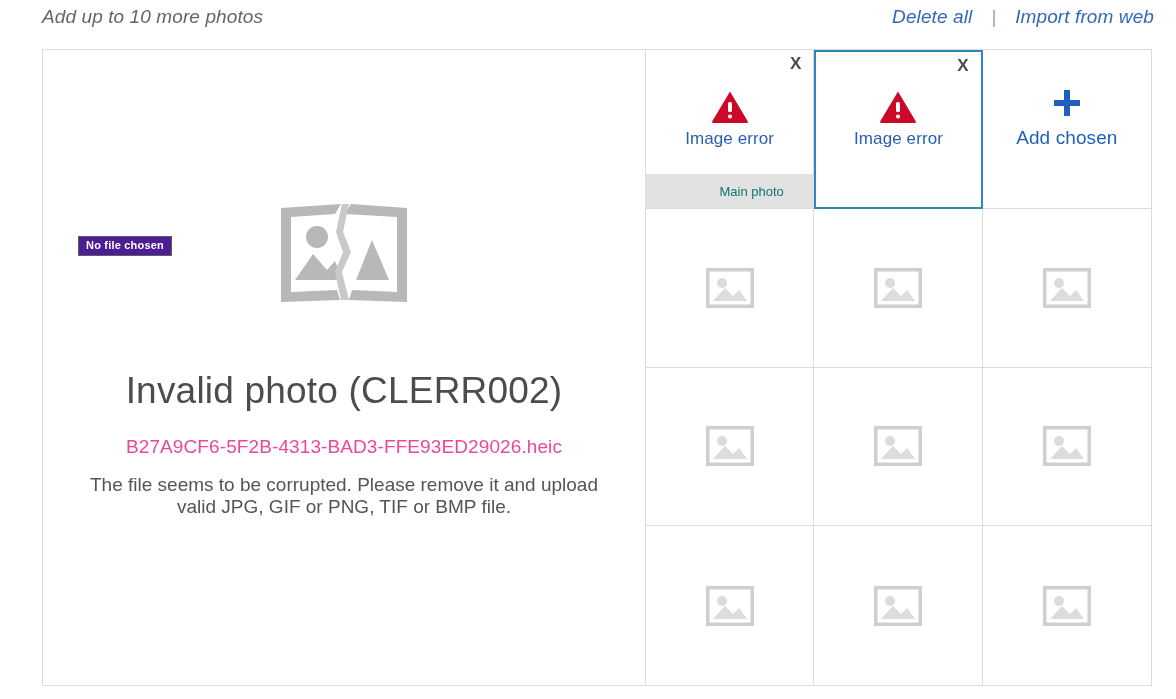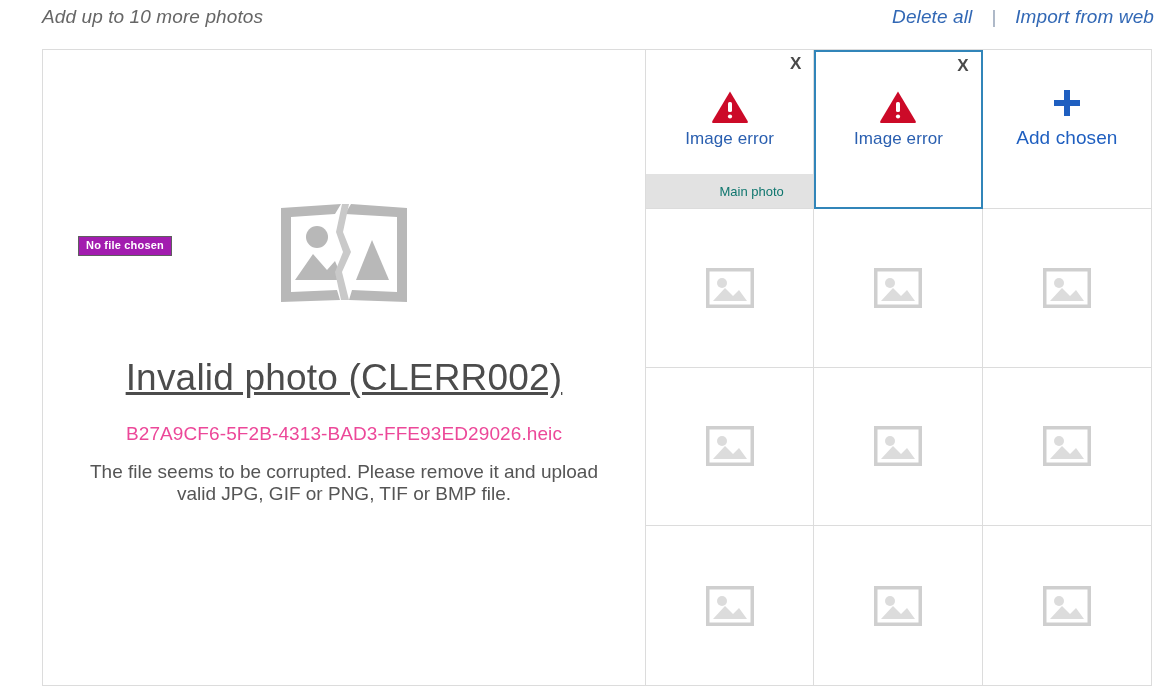--- a/index.html
+++ b/index.html
@@ -80,21 +80,21 @@
     width: 603px;
     box-sizing: border-box;
     border-right: 1px solid #dcdcdc;
     background: #ffffff;
   }
 
   .file-chip {
     position: absolute;
     left: 35px;
     top: 186px;
-    background: #a21caf;
+    background: #4c1d95;
     border: 1px solid #5f5f5f;
     color: #ffffff;
     font-size: 11px;
     font-weight: bold;
     padding: 3px 7px 4px 7px;
     line-height: 1;
     letter-spacing: 0.2px;
     white-space: nowrap;
   }
 
@@ -109,27 +109,26 @@
     align-items: center;
   }
 
   .broken-icon {
     margin-top: 152px;
     width: 130px;
     height: 104px;
   }
 
   .err-title {
-    margin-top: 51px;
+    margin-top: 64px;
     font-size: 37px;
     color: #4c4c4c;
     font-weight: 400;
     letter-spacing: 0.2px;
     white-space: nowrap;
-    text-decoration: underline;
   }
 
   .err-file {
     margin-top: 24px;
     font-size: 19px;
     color: #ec4899;
     letter-spacing: 0.1px;
     white-space: nowrap;
   }
 

